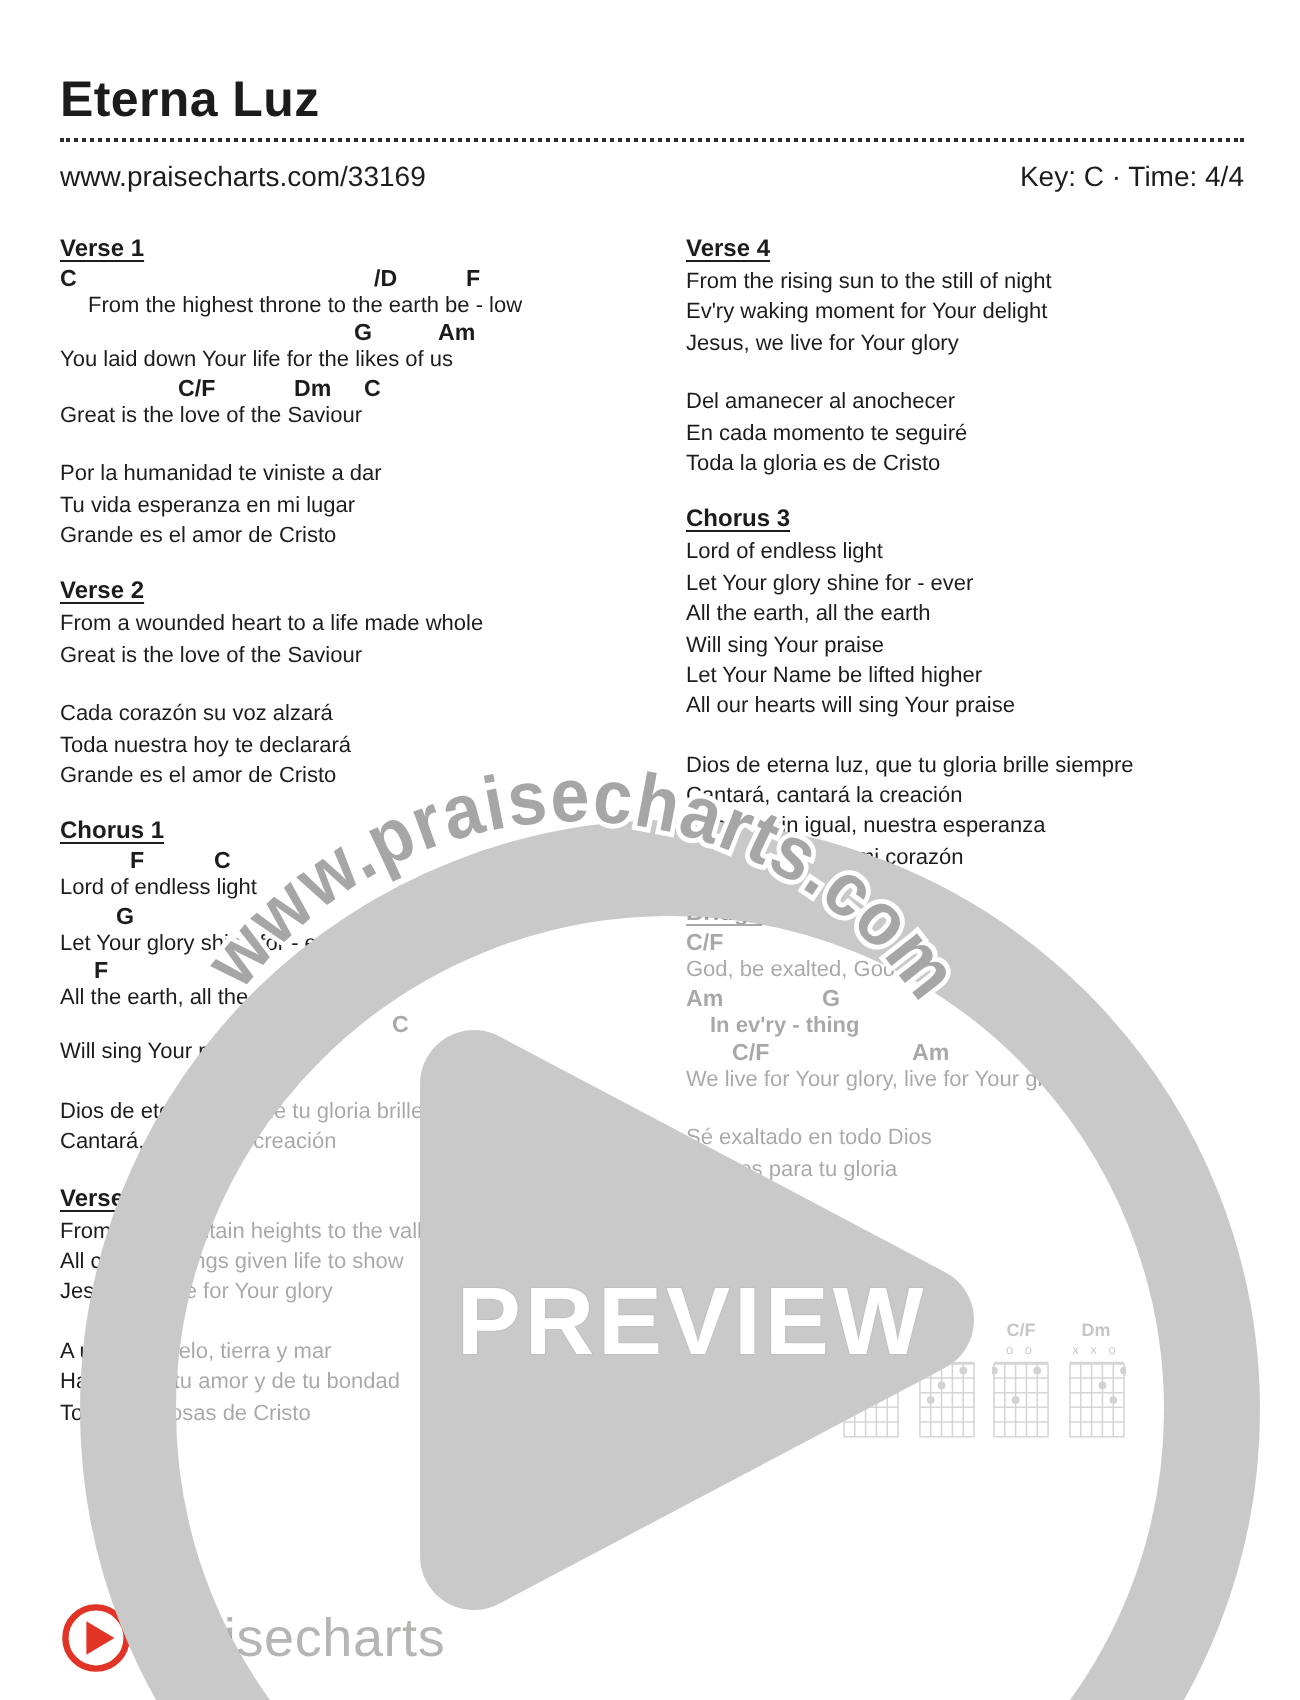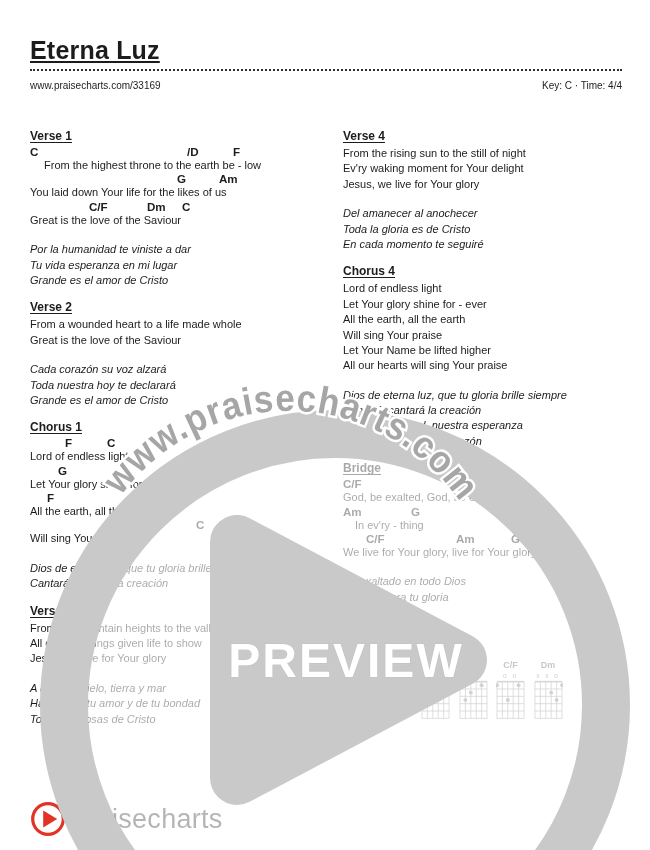--- a/index.html
+++ b/index.html
@@ -1,28 +1,28 @@
 <!DOCTYPE html>
 <html><head>
 <meta charset="utf-8">
 <style>
   html,body{margin:0;padding:0;background:#ffffff;}
   .page{position:relative;width:650px;height:850px;background:#fff;overflow:hidden;
         font-family:"Liberation Sans",sans-serif;color:#1c1c1c;}
-  .title{position:absolute;left:30px;top:36px;font-size:25px;font-weight:700;letter-spacing:.2px;text-decoration:underline;}
+  .title{position:absolute;left:30px;top:36px;font-size:25px;font-weight:700;letter-spacing:.2px;}
   .dotline{position:absolute;left:30px;width:592px;top:69px;border-top:2.5px dotted #2e2e2e;height:0;}
-  .meta{position:absolute;left:30px;width:592px;top:80px;font-size:10px;display:flex;justify-content:space-between;}
+  .meta{position:absolute;left:30px;width:592px;top:80px;font-size:14px;display:flex;justify-content:space-between;}
   .col{position:absolute;top:117px;}
   #col-left{left:30px;width:304px;}
   #col-right{left:343px;width:296px;}
   .sec .heading{font-size:12px;font-weight:700;text-decoration:underline;text-underline-offset:2px;
         height:17px;margin-top:12px;line-height:14px;}
-  .sec:first-child .heading{margin-top:12px;}
+  .sec:first-child .heading{margin-top:0;}
   .ln{position:relative;height:15.4px;line-height:15.4px;font-size:11px;white-space:pre;}
-  .ln.i{font-style:italic;}
+  .ln.i{}
   .ch{position:relative;height:12px;line-height:12px;font-size:11.6px;font-weight:700;}
   .ch span{position:absolute;top:0;}
   .gap{height:14px;}
   
   #diagrams{position:absolute;left:421px;top:660px;display:flex;}
   .diag{width:29px;margin-right:8.5px;}
   .diag .dlabel{height:12px;font-size:9px;font-weight:700;text-align:center;color:#6b6b6b;}
   .diag .dmarks{height:8px;font-size:6.5px;text-align:center;color:#7a7a7a;letter-spacing:2px;line-height:8px;}
   
   #logo{position:absolute;left:30px;top:801px;display:flex;align-items:center;}
@@ -111,25 +111,25 @@
       </div>
     </div>
   <div class="col" id="col-right">
       <div class="sec">
         <div class="heading">Verse 4</div>
         <div class="ln">From the rising sun to the still of night</div>
         <div class="ln">Ev'ry waking moment for Your delight</div>
         <div class="ln">Jesus, we live for Your glory</div>
         <div class="gap"></div>
         <div class="ln i">Del amanecer al anochecer</div>
+        <div class="ln i">En cada momento te seguiré</div>
         <div class="ln i">Toda la gloria es de Cristo</div>
-        <div class="ln i">En cada momento te seguiré</div>
-      </div>
-      <div class="sec">
-        <div class="heading">Chorus 4</div>
+      </div>
+      <div class="sec">
+        <div class="heading">Chorus 3</div>
         <div class="ln">Lord of endless light</div>
         <div class="ln">Let Your glory shine for - ever</div>
         <div class="ln">All the earth, all the earth</div>
         <div class="ln">Will sing Your praise</div>
         <div class="ln">Let Your Name be lifted higher</div>
         <div class="ln">All our hearts will sing Your praise</div>
         <div class="gap"></div>
         <div class="ln i">Dios de eterna luz, que tu gloria brille siempre</div>
         <div class="ln i">Cantará, cantará la creación</div>
         <div class="ln i">Nombre sin igual, nuestra esperanza</div>
@@ -138,21 +138,21 @@
       <div class="sec">
         <div class="heading">Bridge</div>
         <div class="ch">
           <span style="left: 0px;">C/F</span>
         </div>
         <div class="ln">God, be exalted, God, be exalted</div>
         <div class="ch">
           <span style="left: 0px;">Am</span>
           <span style="left: 68px;">G</span>
         </div>
-        <div class="ln" style="padding-left: 12px;">In ev'ry - thing</div>
+        <div class="ln" style="padding-left: 12px; font-weight: bold;">In ev'ry - thing</div>
         <div class="ch">
           <span style="left: 23px;">C/F</span>
           <span style="left: 113px;">Am</span>
           <span style="left: 168px;">G</span>
         </div>
         <div class="ln">We live for Your glory, live for Your glory</div>
         <div class="gap"></div>
         <div class="ln i">Sé exaltado en todo Dios</div>
         <div class="ln i">Vivimos para tu gloria</div>
       </div>

